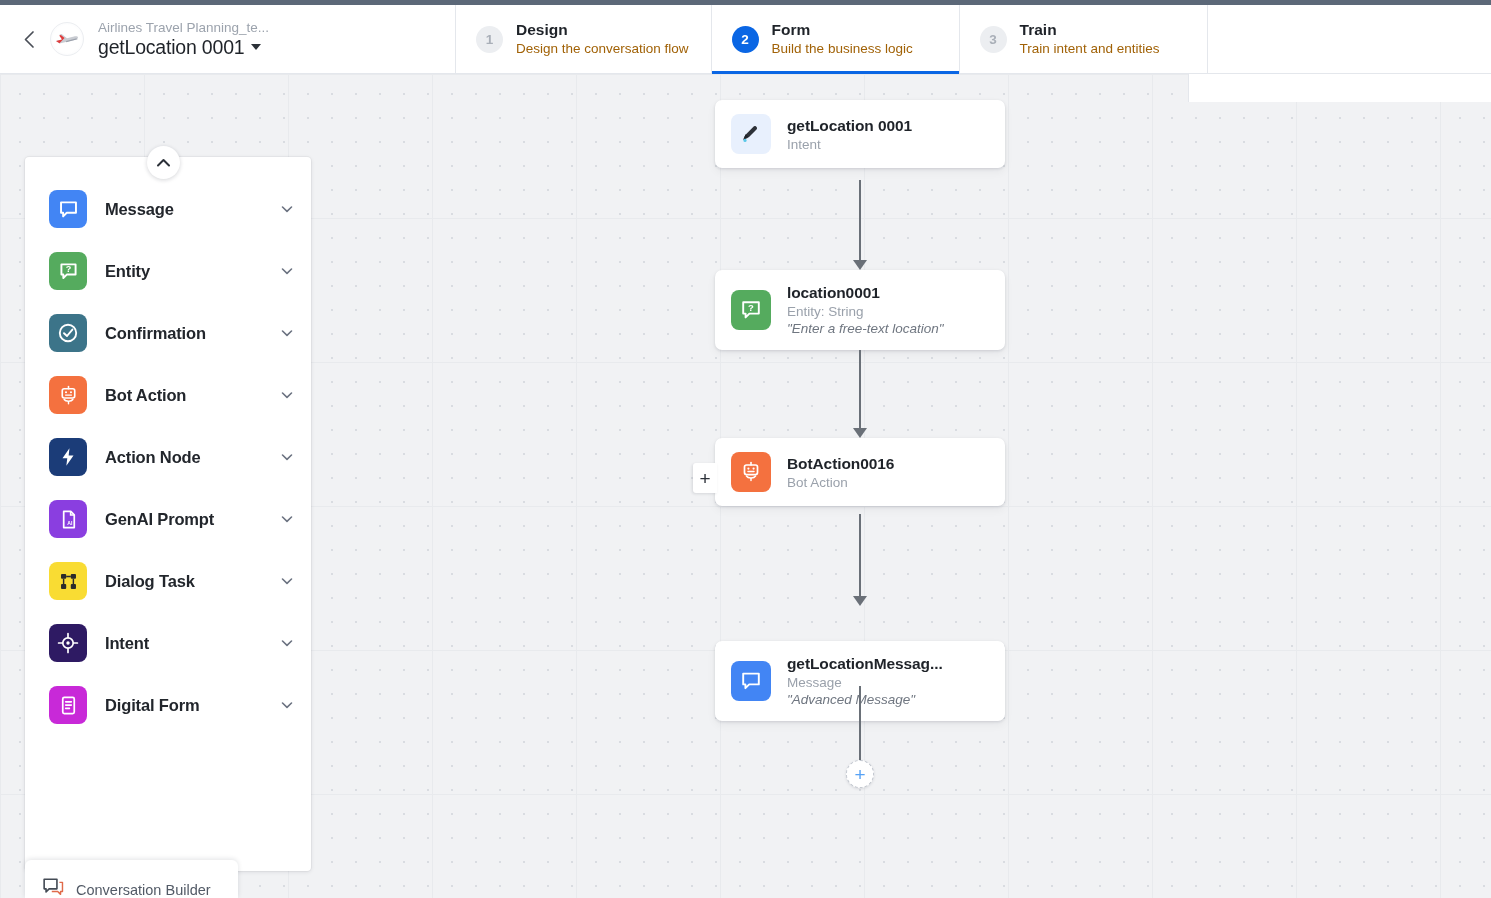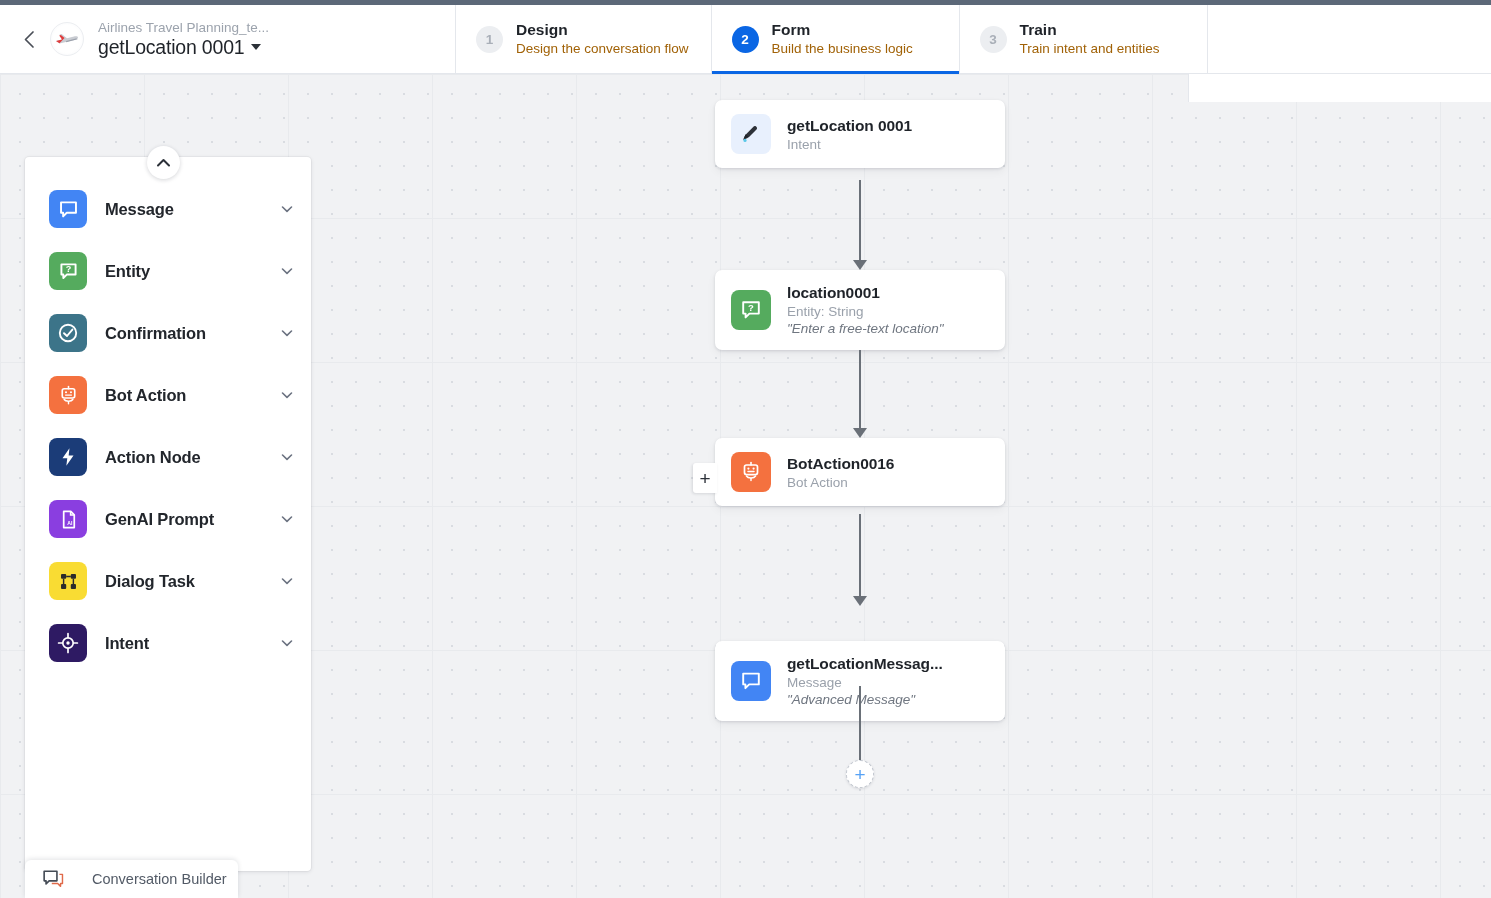--- a/index.html
+++ b/index.html
@@ -169,21 +169,21 @@
     color: #57a2f5; font-size: 19px; line-height: 1; cursor: pointer;
     box-shadow: 0 1px 3px rgba(16,24,40,.12);
   }
 
   
   .footer-chip {
     position: absolute; left: 25px; bottom: 0;
     width: 213px; height: 38px;
     background: #ffffff; border-radius: 6px 6px 0 0;
     box-shadow: 0 -1px 5px rgba(16,24,40,.12);
-    display: flex; align-items: center; gap: 27px;
+    display: flex; align-items: flex-end; gap: 11px;
     padding-left: 17px; cursor: pointer; z-index: 20;
   }
   .footer-label { font-size: 14.5px; color: #525a66; }
 </style>
 </head>
 <body>
 
 <div id="app">
 
   <div class="top-accent"></div>
@@ -445,20 +445,34 @@
           </div>
           <div class="panel-label">Intent</div>
           <div class="chev">
             <svg width="12" height="8" viewBox="0 0 12 8">
                 <polyline points="1.5,2 6,6.3 10.5,2" fill="none" stroke="#6b7280" stroke-width="1.6" stroke-linecap="round" stroke-linejoin="round"></polyline>
               </svg>
           </div>
         </div>
 
 
+        <div class="panel-row">
+          <div class="pi" style="background:#c829d8;">
+            <svg width="23" height="23" viewBox="0 0 24 24">
+              <rect x="6" y="3.6" width="12" height="16.8" rx="1.6" fill="none" stroke="#fff" stroke-width="1.8"></rect>
+              <path d="M9 8.2 H15 M9 11.6 H15 M9 15 H13" stroke="#fff" stroke-width="1.6" stroke-linecap="round"></path>
+            </svg>
+          </div>
+          <div class="panel-label">Digital Form</div>
+          <div class="chev">
+            <svg width="12" height="8" viewBox="0 0 12 8">
+                <polyline points="1.5,2 6,6.3 10.5,2" fill="none" stroke="#6b7280" stroke-width="1.6" stroke-linecap="round" stroke-linejoin="round"></polyline>
+              </svg>
+          </div>
+        </div>
 
 
         <div class="panel-row">
           
           
           
         </div>
 
       </div>
     </div>

